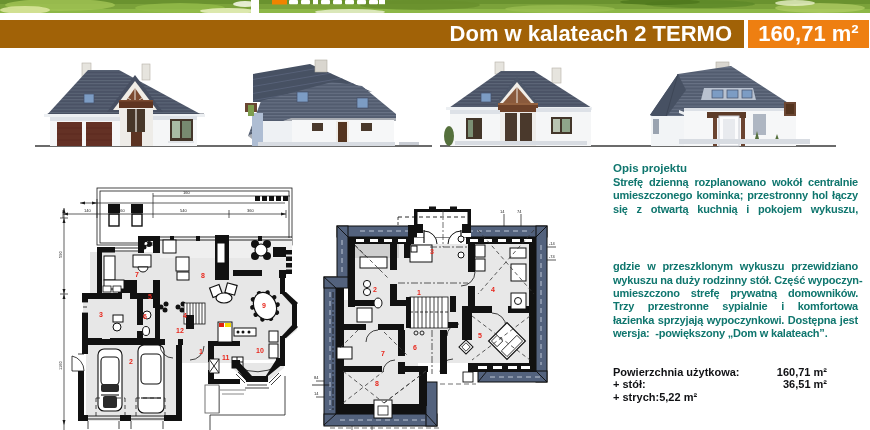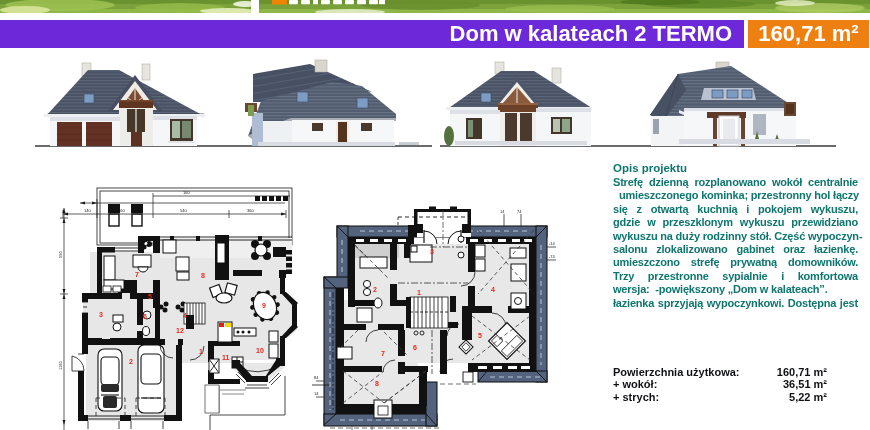--- a/index.html
+++ b/index.html
@@ -39,21 +39,21 @@
 <rect x="333" y="0" width="9" height="4.2" rx="1"></rect>
 <rect x="345" y="0" width="9" height="4.2" rx="1"></rect>
 <rect x="357" y="0" width="9" height="4.2" rx="1"></rect>
 <rect x="369" y="0" width="9" height="4.2" rx="1"></rect>
 <rect x="379" y="0" width="6" height="4.2"></rect>
 </g>
 <rect x="0" y="13" width="870" height="1" fill="#ffffff"></rect>
 </svg>
 </div>
 
-<div class="abs" style="left:0;top:20px;width:744px;height:28px;background:#6d28d9;color:#fff;
+<div class="abs" style="left:0;top:20px;width:744px;height:28px;background:#a16207;color:#fff;
  font-size:22px;font-weight:bold;text-align:right;line-height:28px;padding-right:12px;box-sizing:border-box;">Dom w kalateach 2 TERMO</div>
 
 <div class="abs" style="left:748px;top:20px;width:121px;height:28px;background:#ee7f11;color:#fff;
  font-size:22px;font-weight:bold;text-align:center;line-height:28px;">160,71 m²</div>
 
 <div class="abs" style="left:0;top:56px;width:870px;height:95px;">
 <svg width="870" height="95" viewBox="0 56 870 95">
 <defs>
 <pattern id="rt" width="4" height="3.2" patternUnits="userSpaceOnUse">
 <rect width="4" height="3.2" fill="#4a5265"></rect>
@@ -850,42 +850,41 @@
 </g>
 </svg>
 </div>
 
 <div class="abs" style="left:613px;top:162px;width:245px;color:#0f766e;">
 
 <div style="font-size:11.5px;font-weight:bold;">Opis projektu</div>
 
 <div style="font-size:11px;font-weight:bold;line-height:13.4px;margin-top:2px;letter-spacing:-0.2px;">
 <div style="text-align:justify;text-align-last:justify;white-space:nowrap;">Strefę dzienną rozplanowano wokół centralnie</div>
-<div style="text-align:justify;text-align-last:justify;white-space:nowrap;margin-left:6px;">umieszczonego kominka; przestronny hol łączy</div>
+<div style="text-align:justify;text-align-last:justify;white-space:nowrap;">umieszczonego kominka; przestronny hol łączy</div>
 <div style="text-align:justify;text-align-last:justify;white-space:nowrap;">się z otwartą kuchnią i pokojem wykuszu,</div>
-<div style="text-align:justify;text-align-last:justify;white-space:nowrap;">gdzie w przeszklonym wykuszu przewidziano</div>
+<div style="text-align:justify;text-align-last:justify;white-space:nowrap;margin-top:44px;">gdzie w przeszklonym wykuszu przewidziano</div>
 <div style="text-align:justify;text-align-last:justify;white-space:nowrap;">wykuszu na duży rodzinny stół. Część wypoczyn-</div>
-<div style="text-align:justify;text-align-last:justify;white-space:nowrap;">salonu zlokalizowano gabinet oraz łazienkę.</div>
 <div style="text-align:justify;text-align-last:justify;white-space:nowrap;">umieszczono strefę prywatną domowników.</div>
 <div style="text-align:justify;text-align-last:justify;white-space:nowrap;">Trzy przestronne sypialnie i komfortowa</div>
+<div style="text-align:justify;text-align-last:justify;white-space:nowrap;">łazienka sprzyjają wypoczynkowi. Dostępna jest</div>
 <div>wersja:&nbsp; -powiększony „Dom w kalateach”.</div>
-<div style="text-align:justify;text-align-last:justify;white-space:nowrap;">łazienka sprzyjają wypoczynkowi. Dostępna jest</div>
 </div>
 </div>
 
 <div class="abs" style="left:613px;top:366px;width:214px;color:#101114;font-size:11px;line-height:12.3px;">
 <div style="display:flex;justify-content:space-between;font-weight:bold;">
       <span>Powierzchnia użytkowa:</span>
       <span>160,71 m²</span>
     </div>
 <div style="display:flex;justify-content:space-between;font-weight:bold;">
-      <span>+ wokół:</span>
+      <span>+ stół:</span>
       <span>36,51 m²</span>
     </div>
-<div style="display:flex;justify-content:space-between;font-weight:bold;">
+<div style="display:flex;font-weight:bold;">
       <span>+ strych:</span>
       <span>5,22 m²</span>
     </div>
 
 <div style="display:flex;justify-content:flex-end;font-weight:bold;margin-top:32px;">
       <span>Kubatura:</span>
       <span>1001.60 m³</span>
     </div>
 </div>
 

